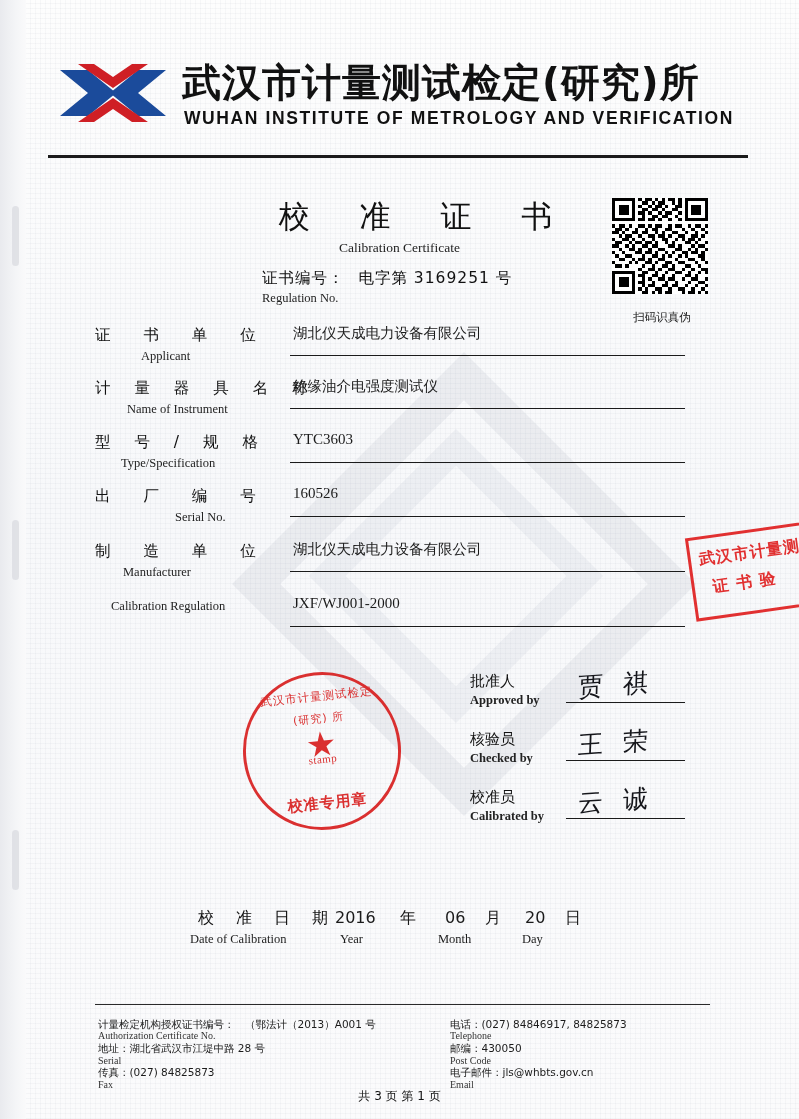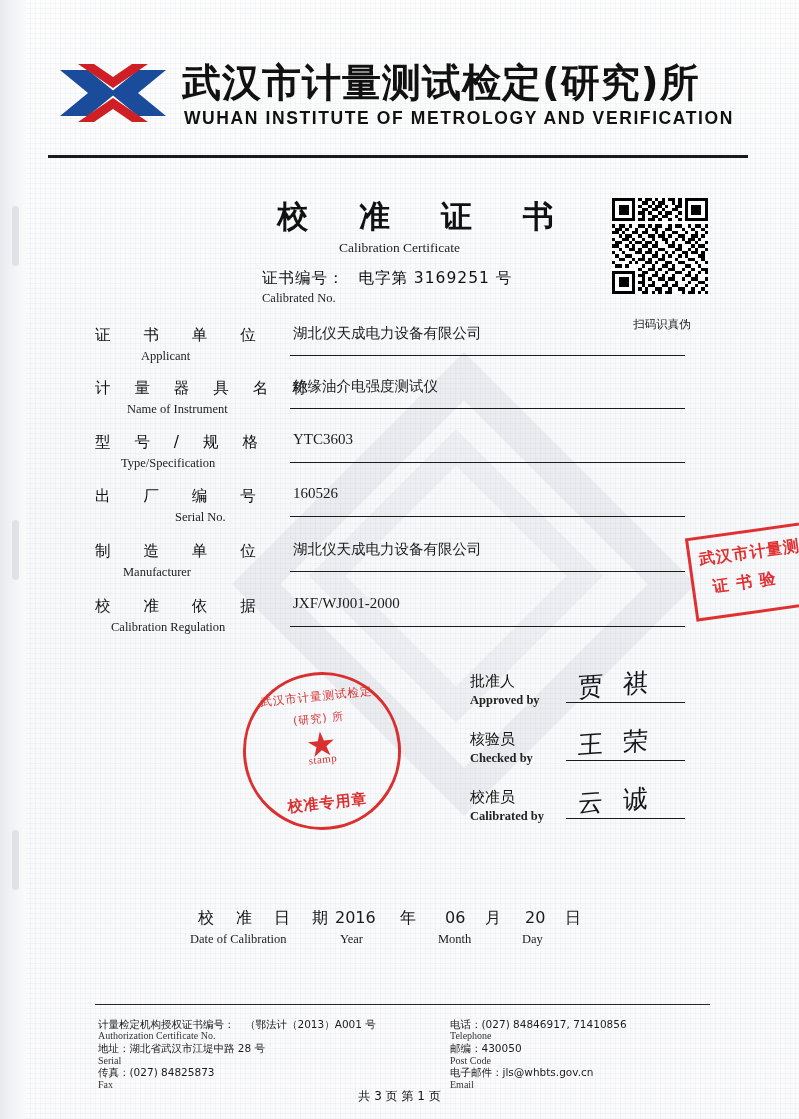--- a/index.html
+++ b/index.html
@@ -107,21 +107,21 @@
   }
 
   
   .cert-title {
     position: absolute;
     left: 0; right: 16px;
     top: 196px;
     text-align: center;
     font-family: "DejaVu Sans", sans-serif;
     font-size: 31px;
-    font-weight: bold;
+    font-weight: normal;
     letter-spacing: 20px;
     text-indent: 20px;
     color: #111;
     margin-left: 48px;
   }
   .cert-title-en {
     position: absolute;
     left: 0; right: 0;
     top: 240px;
     text-align: center;
@@ -154,21 +154,21 @@
     left: 612px;
     top: 198px;
     width: 100px;
   }
   .qr {
     width: 96px;
     height: 96px;
     background: #fff;
   }
   .qr-cap {
-    margin-top: 23px;
+    margin-top: 16px;
     text-align: center;
     font-family: Liberation Sans, sans-serif;
     font-size: 11.5px;
     color: #222;
   }
 
   
   .field {
     position: absolute;
     left: 95px;
@@ -690,21 +690,21 @@
       </svg>
     </div>
     <div class="qr-cap">扫码识真伪</div>
   </div>
 
   <div class="certno-row">
     <div class="certno-cn">
       <span>证书编号：</span>
       <span style="margin-left:8px">电字第 3169251 号</span>
     </div>
-    <div class="certno-en">Calibrated No.</div>
+    <div class="certno-en">Regulation No.</div>
   </div>
 
   <div class="field" style="top:325px">
     <div class="f-label">
       <div class="f-cn sp6">证 书 单 位</div>
       <div class="f-en ind-a">Applicant</div>
     </div>
     <div class="f-value">湖北仪天成电力设备有限公司</div>
     <div class="f-line"></div>
   </div>
@@ -740,21 +740,20 @@
     <div class="f-label">
       <div class="f-cn sp6">制 造 单 位</div>
       <div class="f-en ind-e">Manufacturer</div>
     </div>
     <div class="f-value">湖北仪天成电力设备有限公司</div>
     <div class="f-line"></div>
   </div>
 
   <div class="field" style="top:596px">
     <div class="f-label">
-      <div class="f-cn sp6">校 准 依 据</div>
       <div class="f-en ind-f">Calibration Regulation</div>
     </div>
     <div class="f-value serif">JXF/WJ001-2000</div>
     <div class="f-line"></div>
   </div>
 
   <div class="sig" style="top:672px">
     <div class="sig-label">
       <div class="sig-cn">批准人</div>
       <div class="sig-en">Approved by</div>
@@ -813,21 +812,21 @@
   <div class="footer-left">
     <div class="fl-cn">计量检定机构授权证书编号：　（鄂法计（2013）A001 号</div>
     <div class="fl-en">Authorization Certificate No.</div>
     <div class="fl-cn">地址：湖北省武汉市江堤中路 28 号</div>
     <div class="fl-en">Serial</div>
     <div class="fl-cn">传真：(027) 84825873</div>
     <div class="fl-en">Fax</div>
   </div>
 
   <div class="footer-right">
-    <div class="fl-cn">电话：(027) 84846917, 71410856</div>
+    <div class="fl-cn">电话：(027) 84846917, 84825873</div>
     <div class="fl-en">Telephone</div>
     <div class="fl-cn">邮编：430050</div>
     <div class="fl-en">Post Code</div>
     <div class="fl-cn">电子邮件：jls@whbts.gov.cn</div>
     <div class="fl-en">Email</div>
   </div>
 
   <div class="pager">共 3 页 第 1 页</div>
 
 </div>

